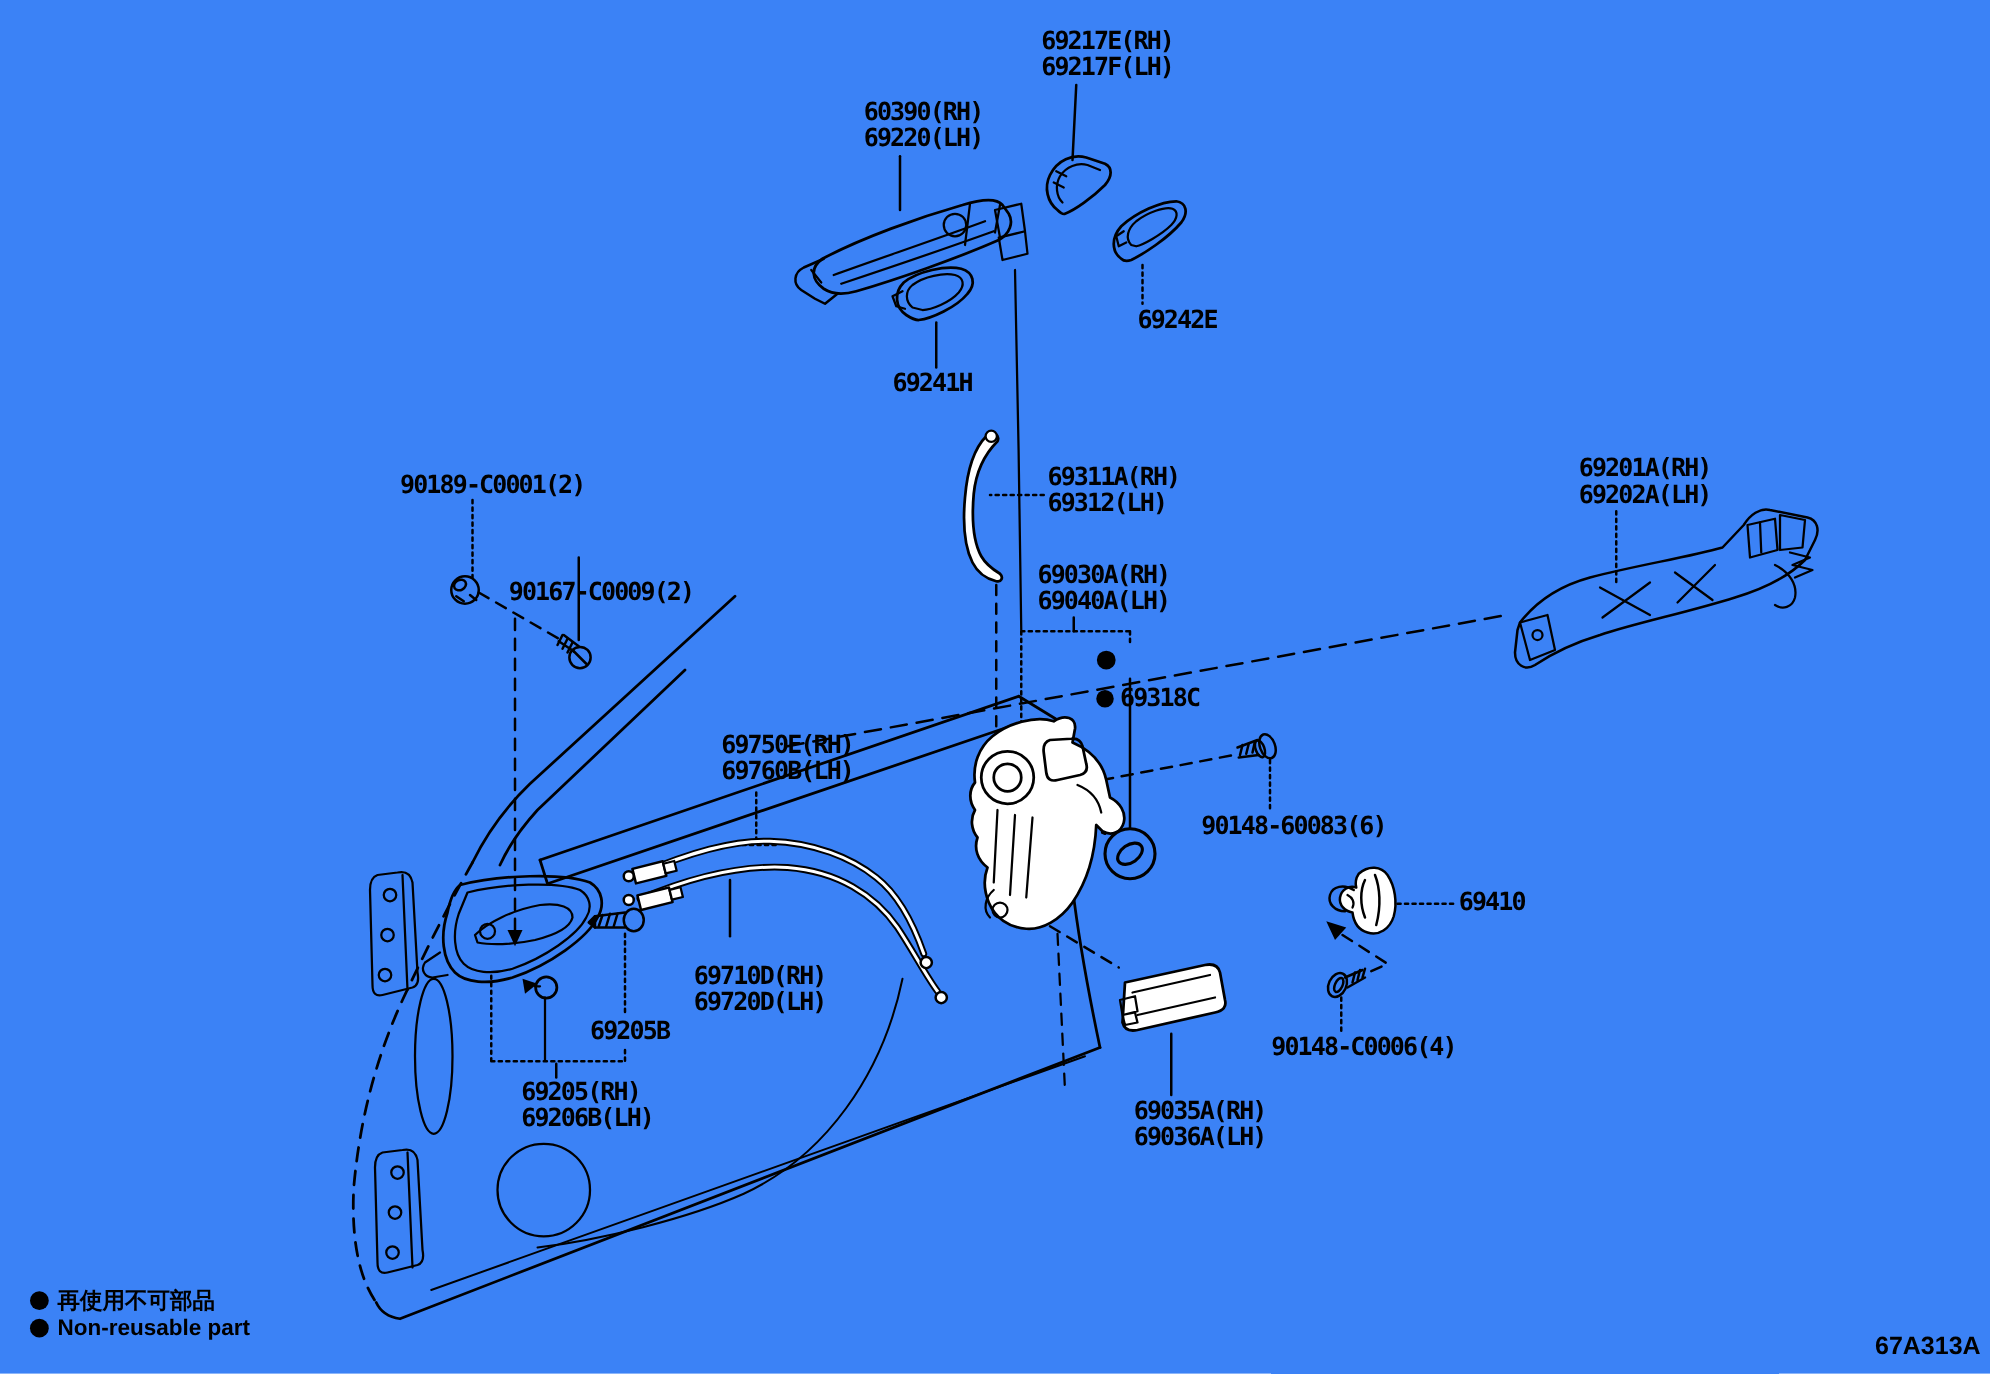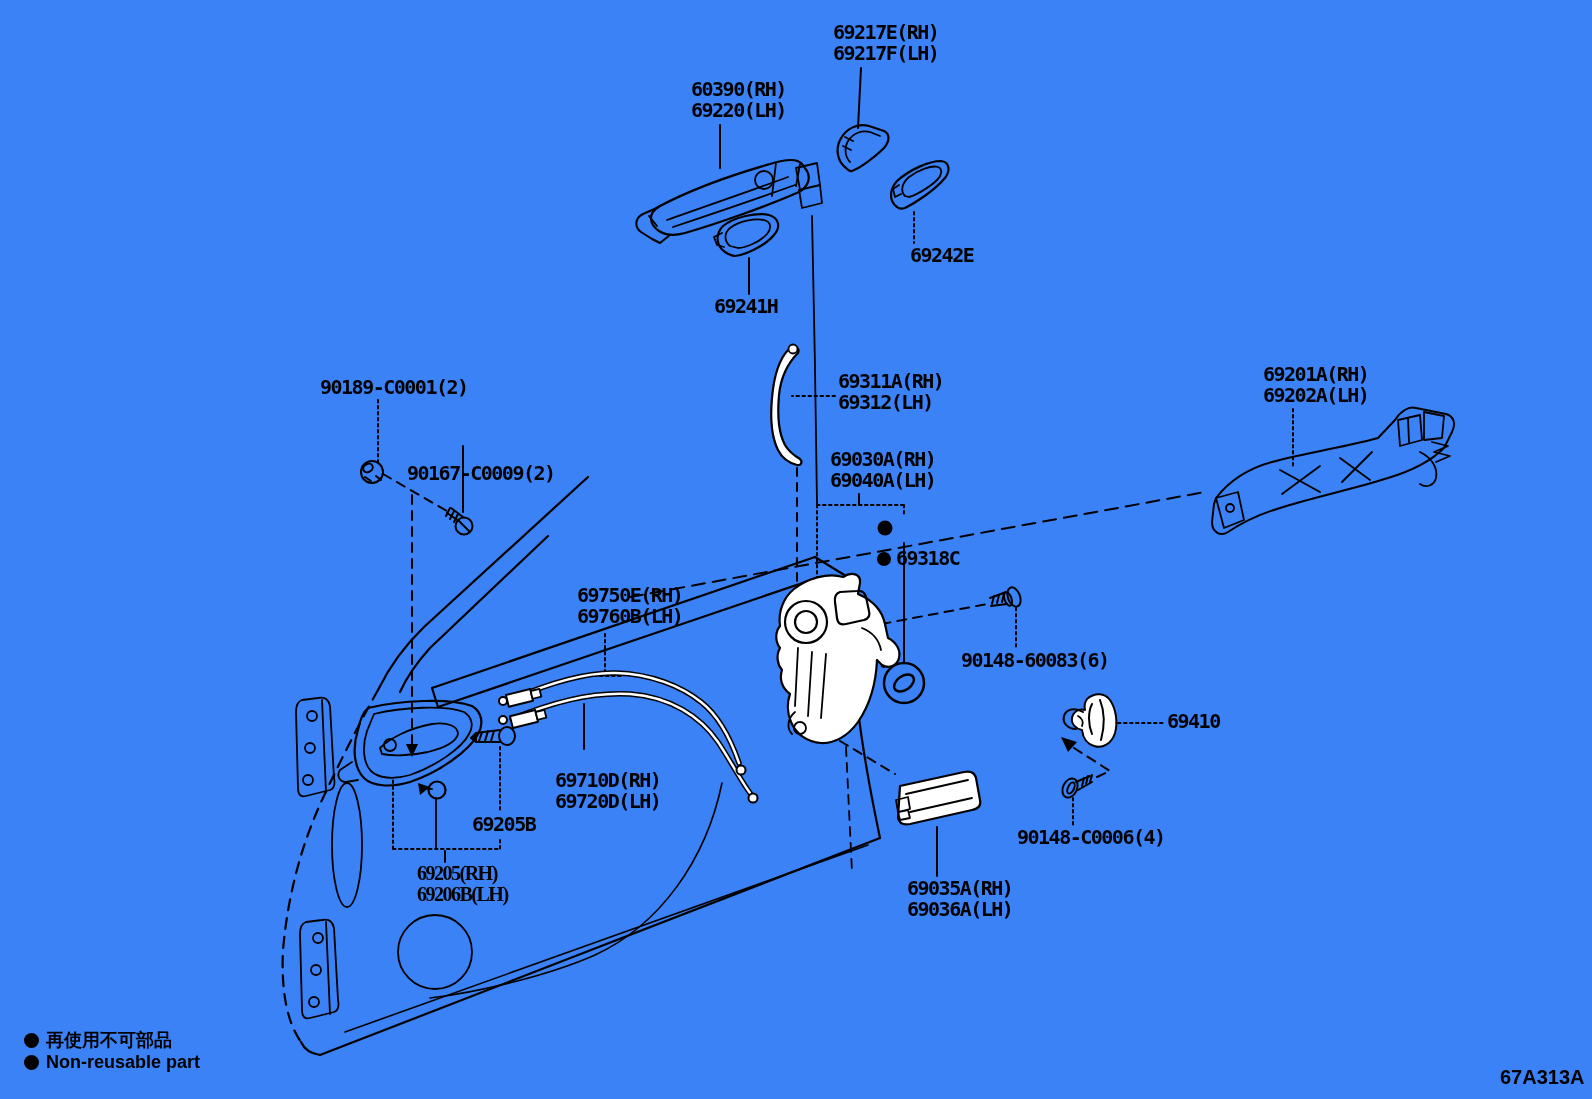--- a/index.html
+++ b/index.html
@@ -267,21 +267,21 @@
       <div class="part-label" style="left: 838px; top: 371px;"><span class="lbl-line">69311A(RH)</span><span class="lbl-line">69312(LH)</span></div>
       <div class="part-label" style="left: 830px; top: 449px;"><span class="lbl-line">69030A(RH)</span><span class="lbl-line">69040A(LH)</span></div>
       <div class="part-label" style="left: 877px; top: 548px;"><span class="lbl-bullet"></span><span>69318C</span></div>
       <div class="part-label" style="left: 1263px; top: 364px;"><span class="lbl-line">69201A(RH)</span><span class="lbl-line">69202A(LH)</span></div>
       <div class="part-label" style="left: 577px; top: 585px;"><span class="lbl-line">69750E(RH)</span><span class="lbl-line">69760B(LH)</span></div>
       <div class="part-label" style="left: 961px; top: 650px;"><span class="lbl-line">90148-60083(6)</span></div>
       <div class="part-label" style="left: 1167px; top: 711px;"><span class="lbl-line">69410</span></div>
       <div class="part-label" style="left: 555px; top: 750px; margin-top: 20px;"><span class="lbl-line">69710D(RH)</span><span class="lbl-line">69720D(LH)</span></div>
       <div class="part-label" style="left: 472px; top: 814px;"><span class="lbl-line">69205B</span></div>
       <div class="part-label" style="left: 1017px; top: 827px; text-align: center;"><span class="lbl-line">90148-C0006(4)</span></div>
-      <div class="part-label" style="left: 417px; top: 863px; font-family: Liberation Serif, serif;"><span class="lbl-line">69205(RH)</span><span class="lbl-line">69206B(LH)</span></div>
+      <div class="part-label" style="left: 417px; top: 863px;"><span class="lbl-line">69205(RH)</span><span class="lbl-line">69206B(LH)</span></div>
       <div class="part-label" style="left: 907px; top: 878px;"><span class="lbl-line">69035A(RH)</span><span class="lbl-line">69036A(LH)</span></div>
     </div>
 
 <div id="legend">
   <div class="legend-row">
     <span class="legend-bullet"></span>
     <span>再使用不可部品</span>
   </div>
   <div class="legend-row">
     <span class="legend-bullet"></span>

